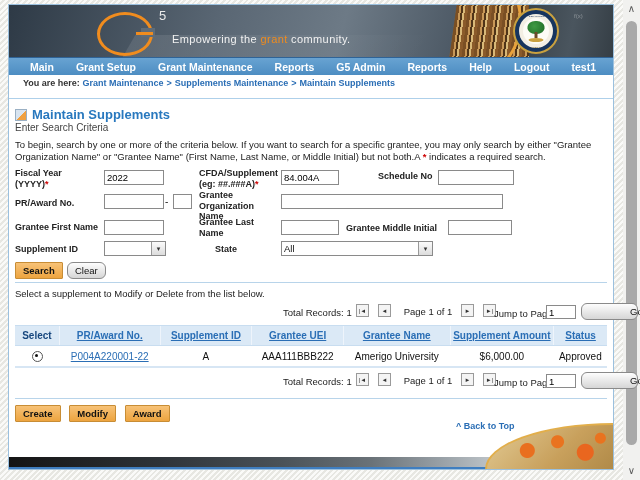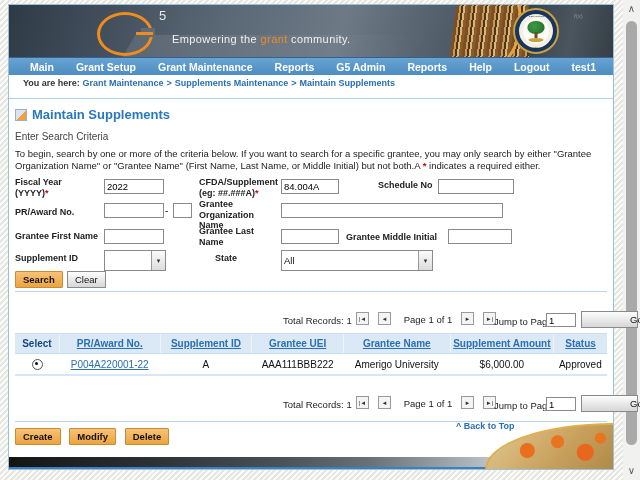--- a/index.html
+++ b/index.html
@@ -52,39 +52,39 @@
   
   .breadcrumb{height:24px;background:#fff;border-bottom:1px solid #aed0ea;font-size:9px;font-weight:bold;padding:3px 0 0 14px;box-sizing:border-box;color:#333;}
   .bc-link{color:#2a6eb5;cursor:pointer;}
   .bc-sep{color:#2a6eb5;padding:0 3px;}
 
   
   .main{position:relative;height:382px;padding:6px 6px 0 6px;font-size:10px;color:#111;box-sizing:border-box;}
   .title-row{display:flex;align-items:center;margin-top:2px;}
   .title-icon{width:10px;height:10px;border:1px solid #9ab0c4;background:linear-gradient(135deg,#d8e4f0 50%,#f0a040 50%);margin-right:5px;}
   .page-title{font-size:13px;font-weight:bold;color:#2878be;}
-  .esc{margin-top:9px;color:#444;font-size:10px;}
+  .esc{color:#444;font-size:10px;}
   .instructions{margin-top:6px;font-size:9.5px;line-height:11.5px;color:#222;width:592px;}
   .req{color:#cc0000;font-weight:bold;}
 
   
   .form{position:relative;height:108px;margin-top:6px;}
   .flabel{position:absolute;font-size:9px;font-weight:bold;color:#222;line-height:10.5px;}
   .fin{position:absolute;height:13px;border:1px solid #8a8a8a;background:#fff;font-size:9.5px;font-family:"Liberation Sans",sans-serif;padding:0 2px;box-sizing:content-box;}
-  .fsel{position:absolute;height:21px;border:1px solid #8a8a8a;background:#fff;display:flex;align-items:center;box-sizing:border-box;cursor:pointer;}
+  .fsel{position:absolute;height:15px;border:1px solid #8a8a8a;background:#fff;display:flex;align-items:center;box-sizing:border-box;cursor:pointer;}
   .fsel-val{flex:1;font-size:9.5px;padding-left:2px;overflow:hidden;white-space:nowrap;}
   .fsel-btn{width:13px;height:100%;border-left:1px solid #999;background:linear-gradient(#fbfbfb,#dcdcdc);font-size:7px;display:flex;align-items:center;justify-content:center;color:#333;}
   .dash{position:absolute;font-size:10px;color:#222;}
   .btn-orange{background:linear-gradient(#f7c277,#eda43f);border:1px solid #c88d35;font-size:9.5px;font-weight:bold;font-family:"Liberation Sans",sans-serif;padding:2px 7px;color:#111;cursor:pointer;border-radius:1px;}
-  .btn-gray{background:linear-gradient(#fdfdfd,#d6d6d6);border:1px solid #8a8a8a;font-size:9.5px;font-family:"Liberation Sans",sans-serif;padding:2px 7px;color:#111;cursor:pointer;border-radius:0;}
+  .btn-gray{background:linear-gradient(#fdfdfd,#d6d6d6);border:1px solid #8a8a8a;font-size:9.5px;font-family:"Liberation Sans",sans-serif;padding:2px 7px;color:#111;cursor:pointer;border-radius:6px;}
   .divider{border-top:1px solid #b8d4ea;margin:6px 0 0 0;}
   .hint{margin-top:5px;font-size:9.5px;color:#222;}
 
   
-  .pag{position:relative;height:24px;font-size:9.5px;color:#222;margin-top:15px;}
+  .pag{position:relative;height:24px;font-size:9.5px;color:#222;}
   .pag-total{position:absolute;left:268px;top:8px;}
   .pbtn{position:absolute;top:5px;width:13px;height:13px;border:1px solid #9a9a9a;background:#f4f4f4;font-size:6px;line-height:12px;text-align:center;color:#333;cursor:pointer;box-sizing:border-box;}
   .pb-first{left:341px;} .pb-prev{left:363px;} .pb-next{left:446px;} .pb-last{left:460px;margin-left:8px;}
   .pag-page{position:absolute;left:384px;top:7px;width:58px;text-align:center;}
   .pag-jump{position:absolute;left:479px;top:9px;}
   .pag-input{position:absolute;left:531px;top:6px;width:24px;height:12px;border:1px solid #8a8a8a;font-size:9.5px;font-family:"Liberation Sans",sans-serif;padding:0 2px;}
   .pag-go{position:absolute;left:566px;top:4px;width:32px;padding-left:48px;}
 
   
   table.results{width:100%;border-collapse:collapse;margin-top:2px;font-size:10px;}
@@ -170,21 +170,21 @@
 
     <div class="main">
 
       <div class="title-row">
         <span class="title-icon"></span>
         <span class="page-title">Maintain Supplements</span>
       </div>
 
       <div class="esc">Enter Search Criteria</div>
 
-      <div class="instructions"><span>To begin, search by one or more of the criteria below. If you want to search for a specific grantee, you may only search by either "Grantee Organization Name" or "Grantee Name" (First Name, Last Name, or Middle Initial) but not both.A </span><span class="req">*</span><span> indicates a required either.</span></div>
+      <div class="instructions"><span>To begin, search by one or more of the criteria below. If you want to search for a specific grantee, you may only search by either "Grantee Organization Name" or "Grantee Name" (First Name, Last Name, or Middle Initial) but not both.A </span><span class="req">*</span><span> indicates a required search.</span></div>
 
       <div class="form">
         <div class="flabel" style="left:0;top:0;width:82px;"><span>Fiscal Year (YYYY)</span><span class="req">*</span></div>
         <input class="fin" style="left: 89px; top: 2px; width: 54px;" value="2022">
         <div class="flabel" style="left:184px;top:0;width:84px;"><span>CFDA/Supplement (eg: ##.###A)</span><span class="req">*</span></div>
         <input class="fin" style="left: 266px; top: 2px; width: 52px;" value="84.004A">
         <div class="flabel" style="left:331px;top:3px;width:90px;margin-left:32px;">Schedule No</div>
         <input class="fin" style="left: 423px; top: 2px; width: 70px;" value="">
 
         <div class="flabel" style="left:0;top:30px;width:85px;">PR/Award No.</div>
@@ -211,20 +211,21 @@
           <span class="fsel-val">All</span>
           <span class="fsel-btn">▾</span>
         </div>
 
         <button class="btn-orange" style="position:absolute;left:0;top:94px;">Search</button>
         <button class="btn-gray" style="position:absolute;left:52px;top:94px;">Clear</button>
       </div>
 
       <div class="divider"></div>
 
+      <div class="hint">Select a supplement to Modify or Delete from the list below.</div>
 
       <div class="pag">
         <span class="pag-total"><span>Total Records:</span> <span>1</span></span>
         <span class="pbtn pb-first">|◄</span>
         <span class="pbtn pb-prev">◄</span>
         <span class="pag-page">Page 1 of 1</span>
         <span class="pbtn pb-next">►</span>
         <span class="pbtn pb-last">►|</span>
         <span class="pag-jump">Jump to Page</span>
         <input class="pag-input" value="1" style="">
@@ -275,21 +276,21 @@
         <span class="pag-jump">Jump to Page</span>
         <input class="pag-input" value="1" style="">
         <button class="btn-gray pag-go">Go</button>
       </div>
 
       <div class="divider"></div>
 
       <div class="action-row">
         <button class="btn-orange">Create</button>
         <button class="btn-orange">Modify</button>
-        <button class="btn-orange">Delete</button>
+        <button class="btn-orange">Award</button>
       </div>
     </div>
 
     <div class="back-top"><span>^</span> <span>Back to Top</span></div>
     <div class="footer-bar"></div>
     <div class="chairs"></div>
 
   </div>
 </div>
 

